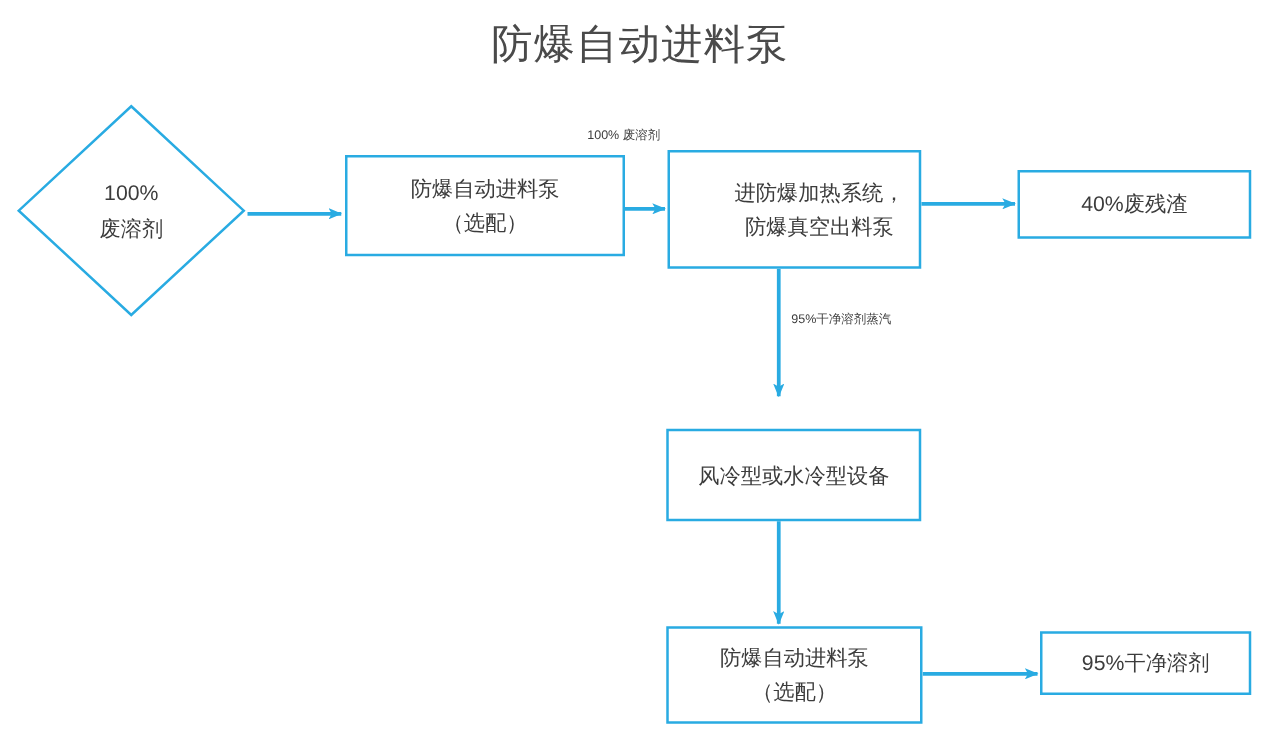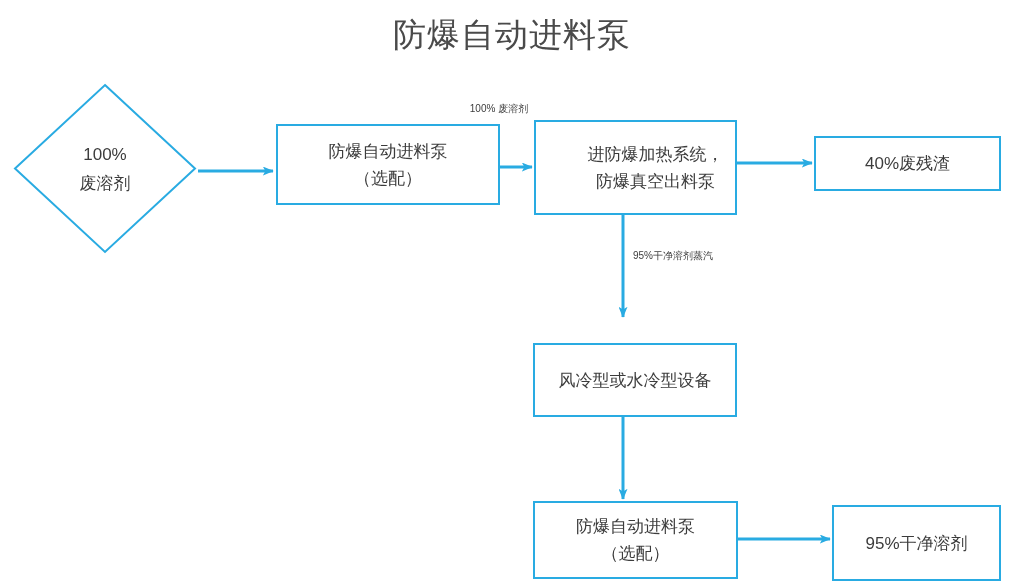--- a/index.html
+++ b/index.html
@@ -150,17 +150,17 @@
 
   <div class="node" style="left:533px; top:319px; width:204px; height:74px;margin-top:24px;">
     <span class="ln">风冷型或水冷型设备</span>
   </div>
 
   <div class="node" style="left:533px; top:501px; width:205px; height:78px;">
     <span class="ln">防爆自动进料泵</span>
     <span class="ln">（选配）</span>
   </div>
 
-  <div class="node" style="left:832px; top:505px; width:169px; height:76px;align-items:center;">
+  <div class="node" style="left:832px; top:505px; width:169px; height:51px;align-items:center;">
     <span class="ln">95%干净溶剂</span>
   </div>
 
 </div>
 
 </body></html>

